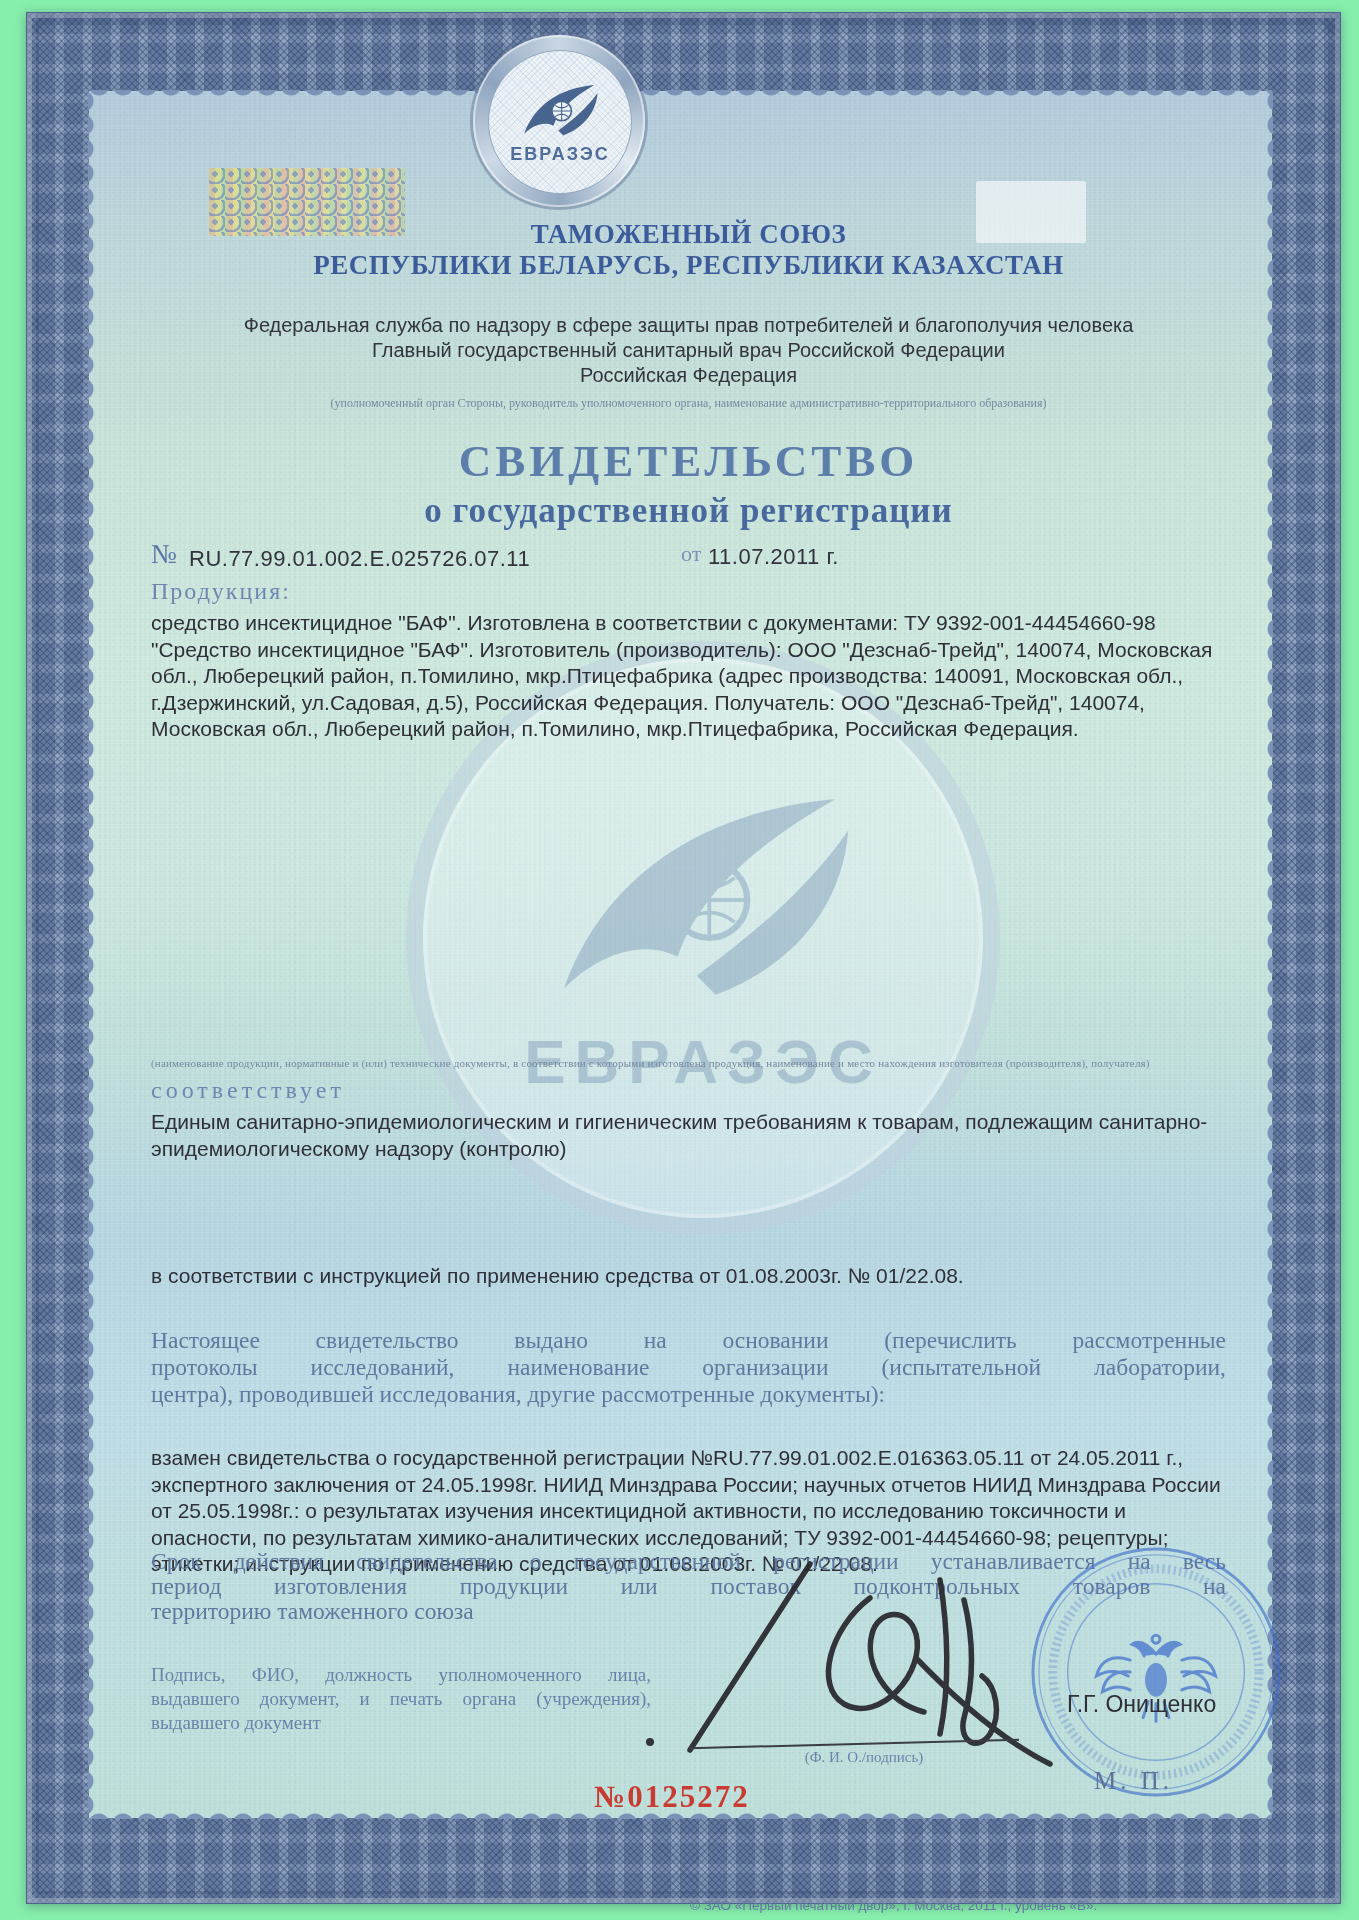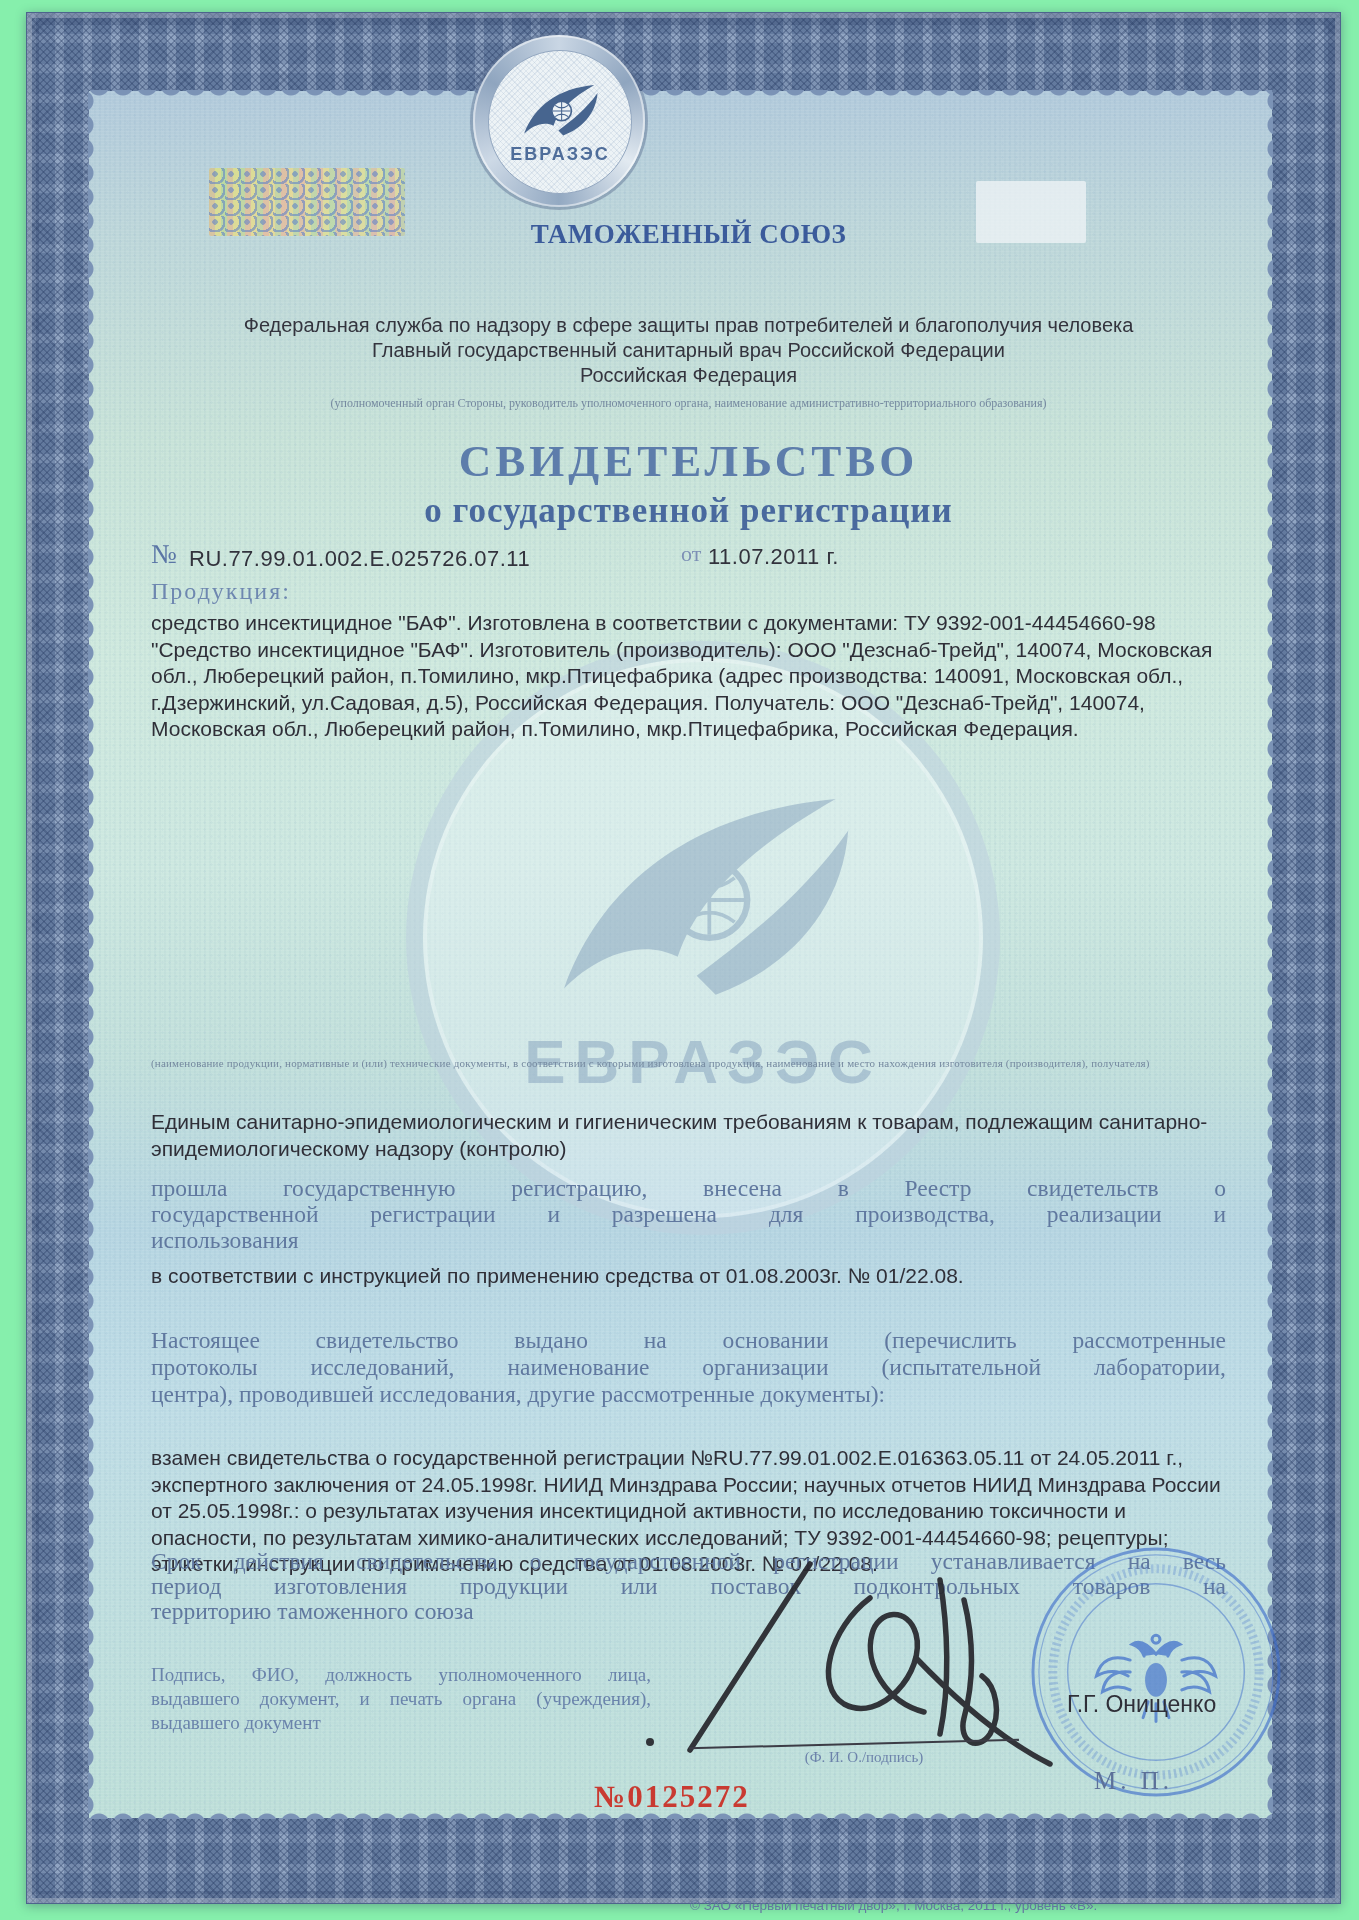--- a/index.html
+++ b/index.html
@@ -134,47 +134,44 @@
           <path d="M6,66 C18,32 48,10 92,6 C64,22 48,38 42,56 C30,50 16,56 6,66 Z" fill="#6080a8"></path>
           <path d="M48,62 C64,50 82,36 96,16 C94,42 76,60 54,68 Z" fill="#6080a8"></path>
           <circle cx="52" cy="38" r="12" fill="none" stroke="#6080a8" stroke-width="2"></circle>
           <path d="M41,38 h22 M52,27 v22 M44,31 c5,4 11,4 16,0 M44,45 c5,-4 11,-4 16,0" stroke="#6080a8" stroke-width="1.2" fill="none"></path>
         </svg>
         <div class="wm-label">ЕВРАЗЭС</div>
       </div>
 
       <div class="abs col center union">
         <div>ТАМОЖЕННЫЙ СОЮЗ</div>
+        <div>РЕСПУБЛИКИ БЕЛАРУСЬ, РЕСПУБЛИКИ КАЗАХСТАН</div>
       </div>
       <div class="abs col center authority">
         <div>Федеральная служба по надзору в сфере защиты прав потребителей и благополучия человека</div>
         <div>Главный государственный санитарный врач Российской Федерации</div>
         <div>Российская Федерация</div>
       </div>
       <div class="abs col center caption caption1">(уполномоченный орган Стороны, руководитель уполномоченного органа, наименование административно-территориального образования)</div>
 
       <div class="abs col center title-main">СВИДЕТЕЛЬСТВО</div>
       <div class="abs col center title-sub">о государственной регистрации</div>
 
       <div class="abs no-sign">№</div>
       <div class="abs no-value fill-sans">RU.77.99.01.002.Е.025726.07.11</div>
       <div class="abs from-label">от</div>
       <div class="abs from-date fill-sans">11.07.2011 г.</div>
 
       <div class="abs col blue-label product-label">Продукция:</div>
       <div class="abs col body-sans product-text" style="z-index:2">средство инсектицидное "БАФ". Изготовлена в соответствии с документами: ТУ 9392-001-44454660-98 "Средство инсектицидное "БАФ". Изготовитель (производитель): ООО "Дезснаб-Трейд", 140074, Московская обл., Люберецкий район, п.Томилино, мкр.Птицефабрика (адрес производства: 140091, Московская обл., г.Дзержинский, ул.Садовая, д.5), Российская Федерация.  Получатель: ООО "Дезснаб-Трейд", 140074, Московская обл., Люберецкий район, п.Томилино, мкр.Птицефабрика, Российская Федерация.</div>
       <div class="abs col caption caption2" style="z-index:2">(наименование продукции, нормативные и (или) технические документы, в соответствии с которыми изготовлена продукция, наименование и место нахождения изготовителя (производителя), получателя)</div>
 
+      <div class="abs col blue-label conform-label" style="z-index:2">соответствует</div>
       <div class="abs col body-sans conform-text" style="z-index:2">Единым санитарно-эпидемиологическим и гигиеническим требованиям к товарам, подлежащим санитарно-эпидемиологическому надзору (контролю)</div>
 
-      <div class="abs col blue-par reg-lines" style="z-index:2">
-        <div class="justify">прошла государственную регистрацию, внесена в Реестр свидетельств о</div>
-        <div class="justify">государственной регистрации и разрешена для производства, реализации и</div>
-        <div>использования</div>
-      </div>
       <div class="abs col body-sans instruction" style="z-index:2">в соответствии с инструкцией по применению средства от 01.08.2003г. № 01/22.08.</div>
 
       <div class="abs col blue-par basis-intro" style="z-index:2">
         <div class="justify">Настоящее свидетельство выдано на основании (перечислить рассмотренные</div>
         <div class="justify">протоколы исследований, наименование организации (испытательной лаборатории,</div>
         <div>центра), проводившей исследования, другие рассмотренные документы):</div>
       </div>
       <div class="abs col body-sans basis-text" style="z-index:2">взамен свидетельства о государственной регистрации №RU.77.99.01.002.Е.016363.05.11 от 24.05.2011 г., экспертного заключения от 24.05.1998г. НИИД Минздрава России; научных отчетов НИИД Минздрава России от 25.05.1998г.: о результатах изучения инсектицидной активности, по исследованию токсичности и опасности, по результатам химико-аналитических исследований; ТУ 9392-001-44454660-98; рецептуры; этикетки; инструкции по применению средства от 01.08.2003г. № 01/22.08.</div>
 
       <div class="abs col blue-par validity" style="z-index:2">

